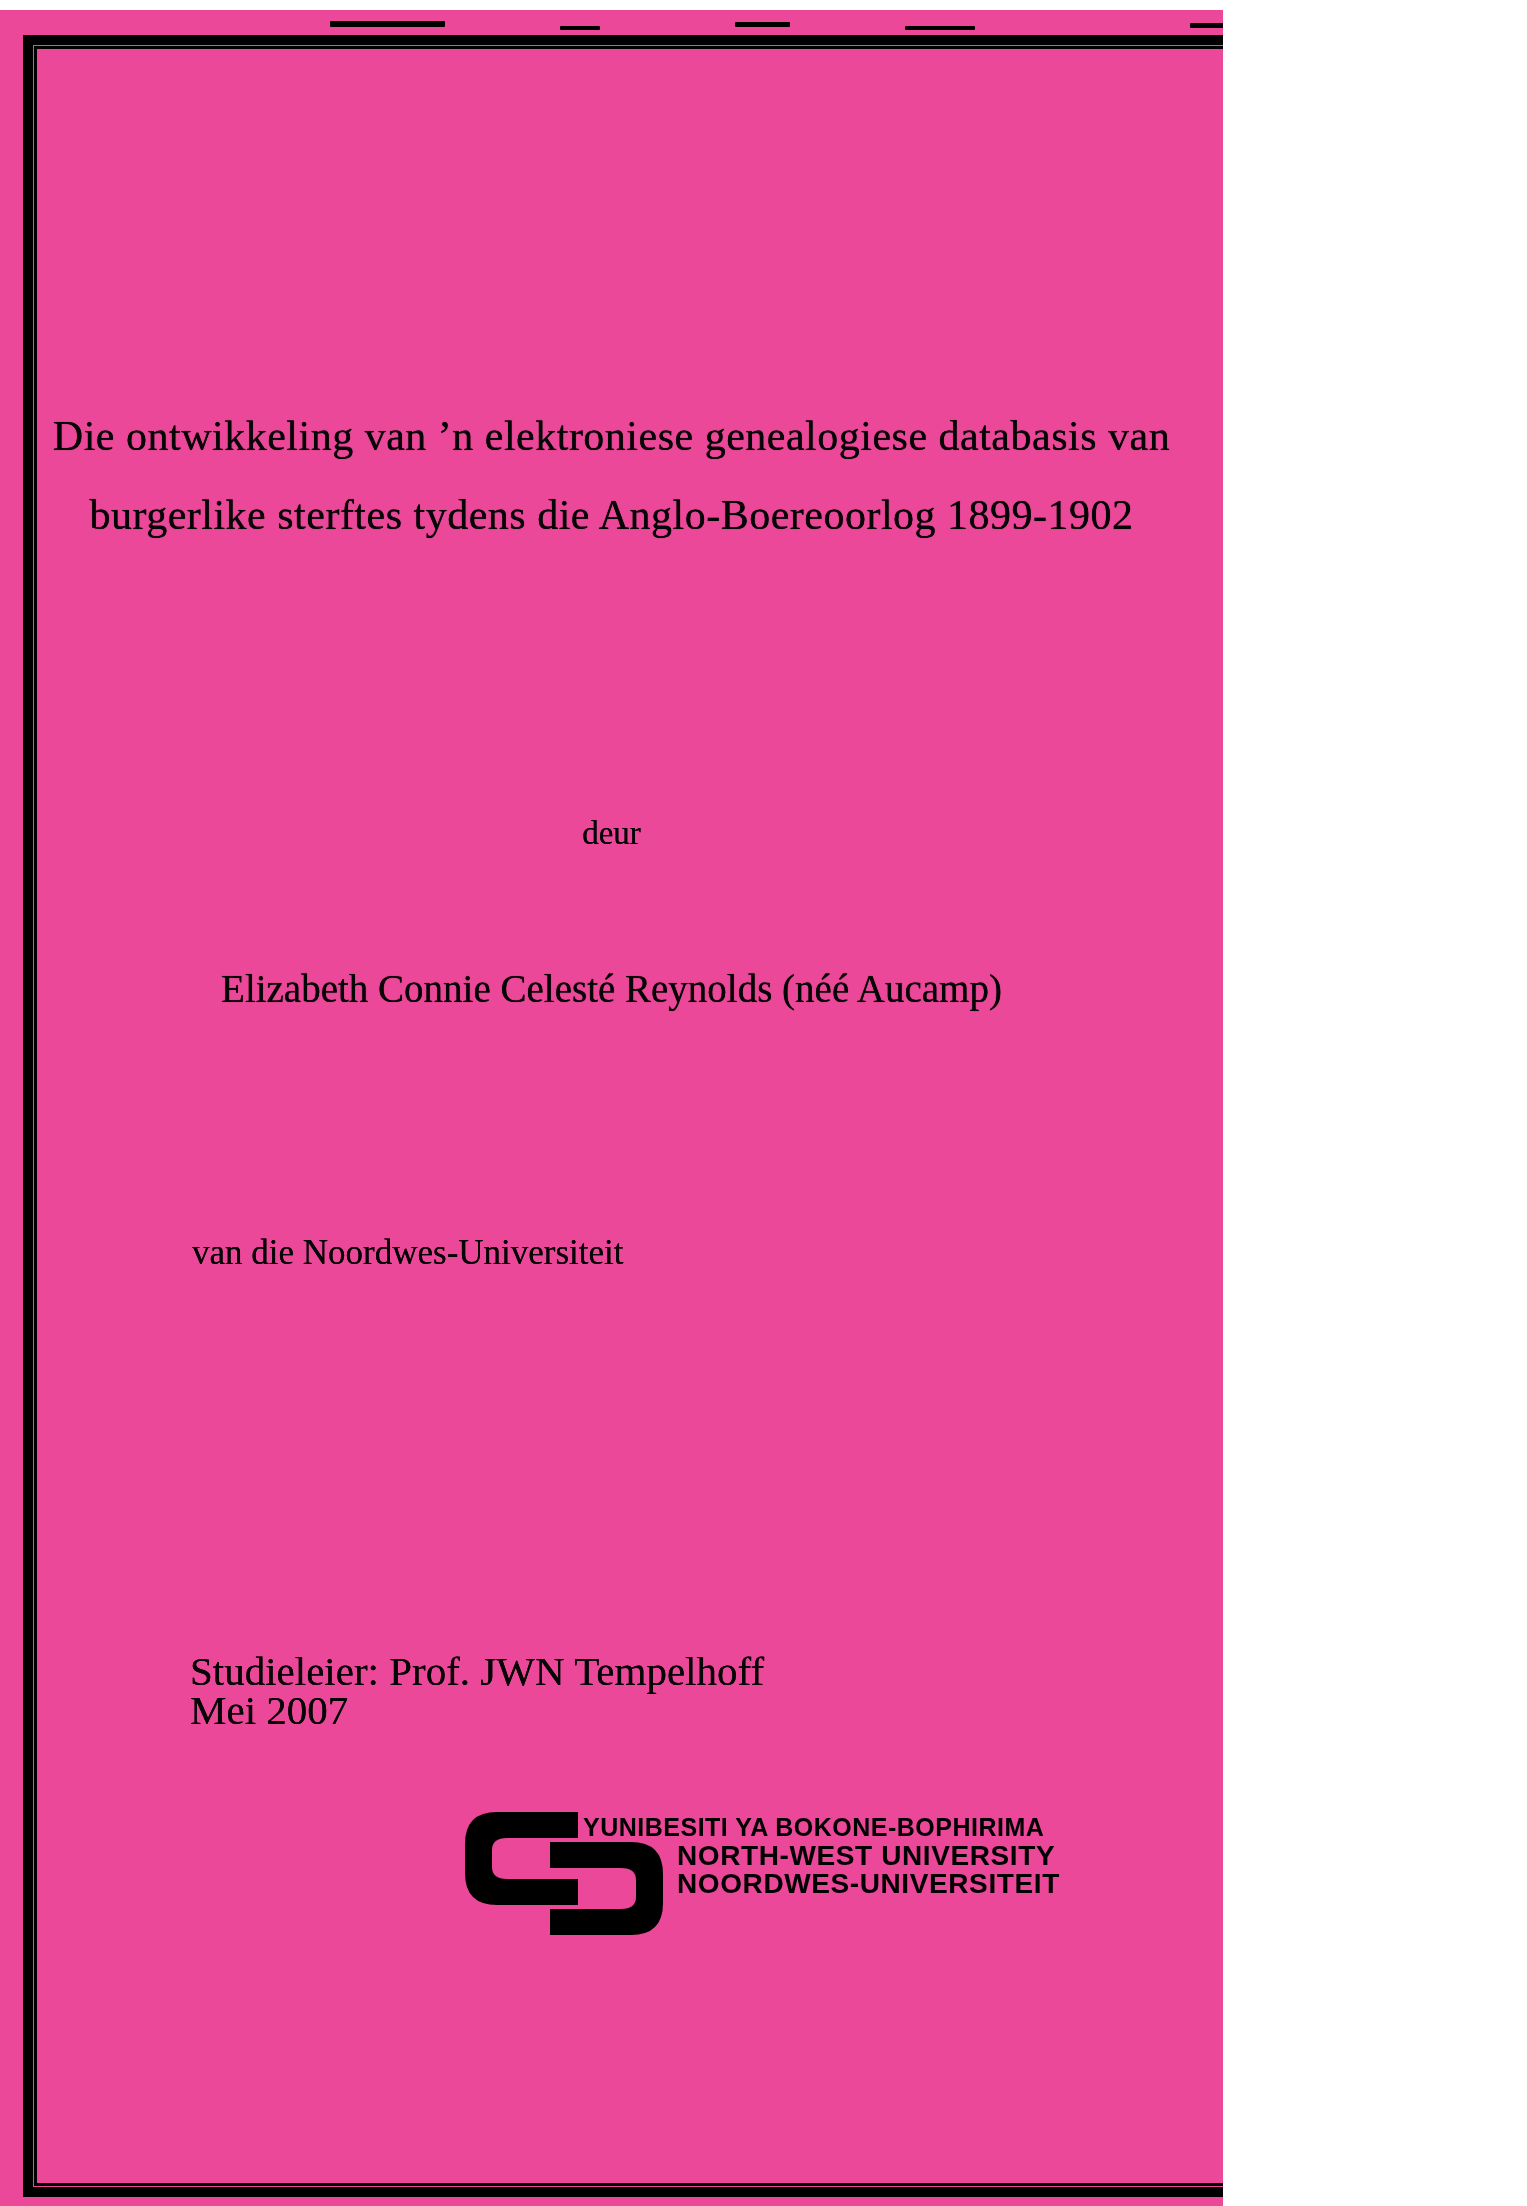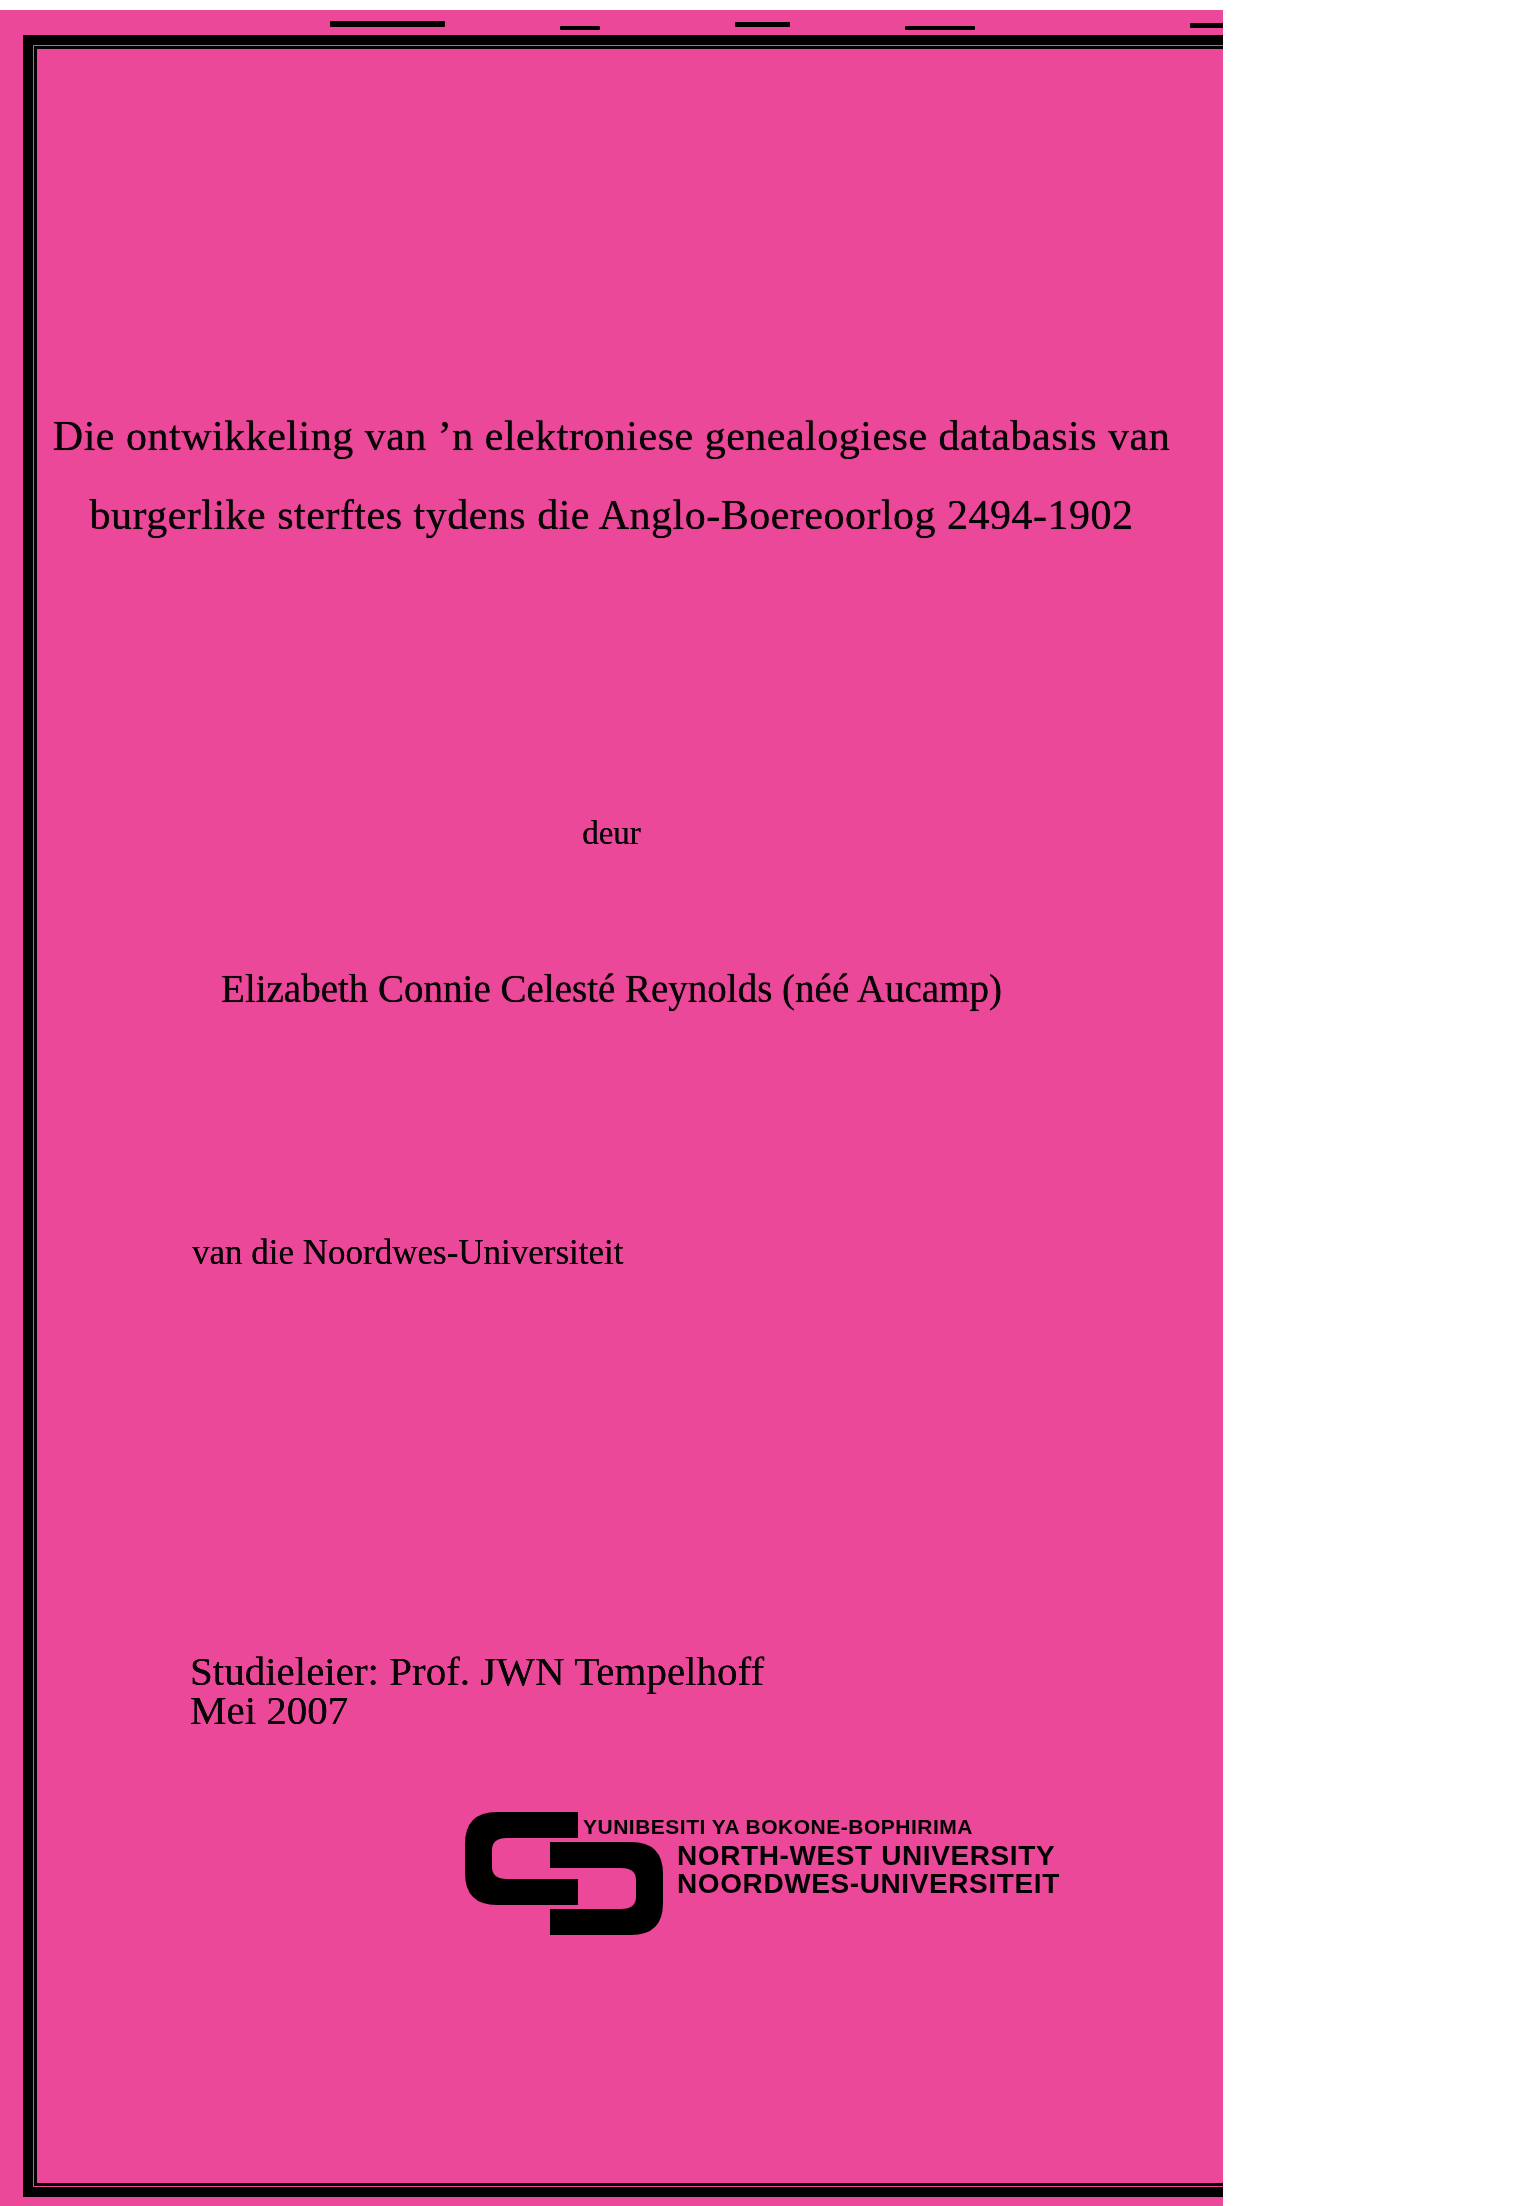--- a/index.html
+++ b/index.html
@@ -63,42 +63,42 @@
     font-size:41px;line-height:39px;
     text-shadow:0 0 0.6px #000;
   }
   
   .logo-icon{position:absolute;left:465px;top:1802px;}
   .logo-text{
     position:absolute;left:583px;top:1802px;
     font-family:"Liberation Sans", "DejaVu Sans", sans-serif;
     font-weight:700;color:#020202;white-space:nowrap;
   }
-  .lt1{font-size:21px;line-height:30px;letter-spacing:0.5px;}
+  .lt1{font-size:25px;line-height:30px;letter-spacing:0.5px;}
   .lt2,.lt3{font-size:28px;line-height:28px;letter-spacing:0.6px;margin-left:94px;}
 </style>
 </head>
 <body>
 
 <div class="page">
 
   <span class="noise n1"></span>
   <span class="noise n2"></span>
   <span class="noise n3"></span>
   <span class="noise n4"></span>
   <span class="noise n5"></span>
   <span class="noise n6"></span>
 
   <div class="frame-outer">
     <div class="frame-inner"></div>
   </div>
 
   <div class="block title">
     <div>Die ontwikkeling van ’n elektroniese genealogiese databasis van</div>
-    <div>burgerlike sterftes tydens die Anglo-Boereoorlog 2494-1902</div>
+    <div>burgerlike sterftes tydens die Anglo-Boereoorlog 1899-1902</div>
   </div>
 
   <div class="block author">Elizabeth Connie Celesté Reynolds (néé Aucamp)</div>
 
   <div class="block byline">deur</div>
 
   <div class="statement">
     <div>van die Noordwes-Universiteit</div>
   </div>
 

